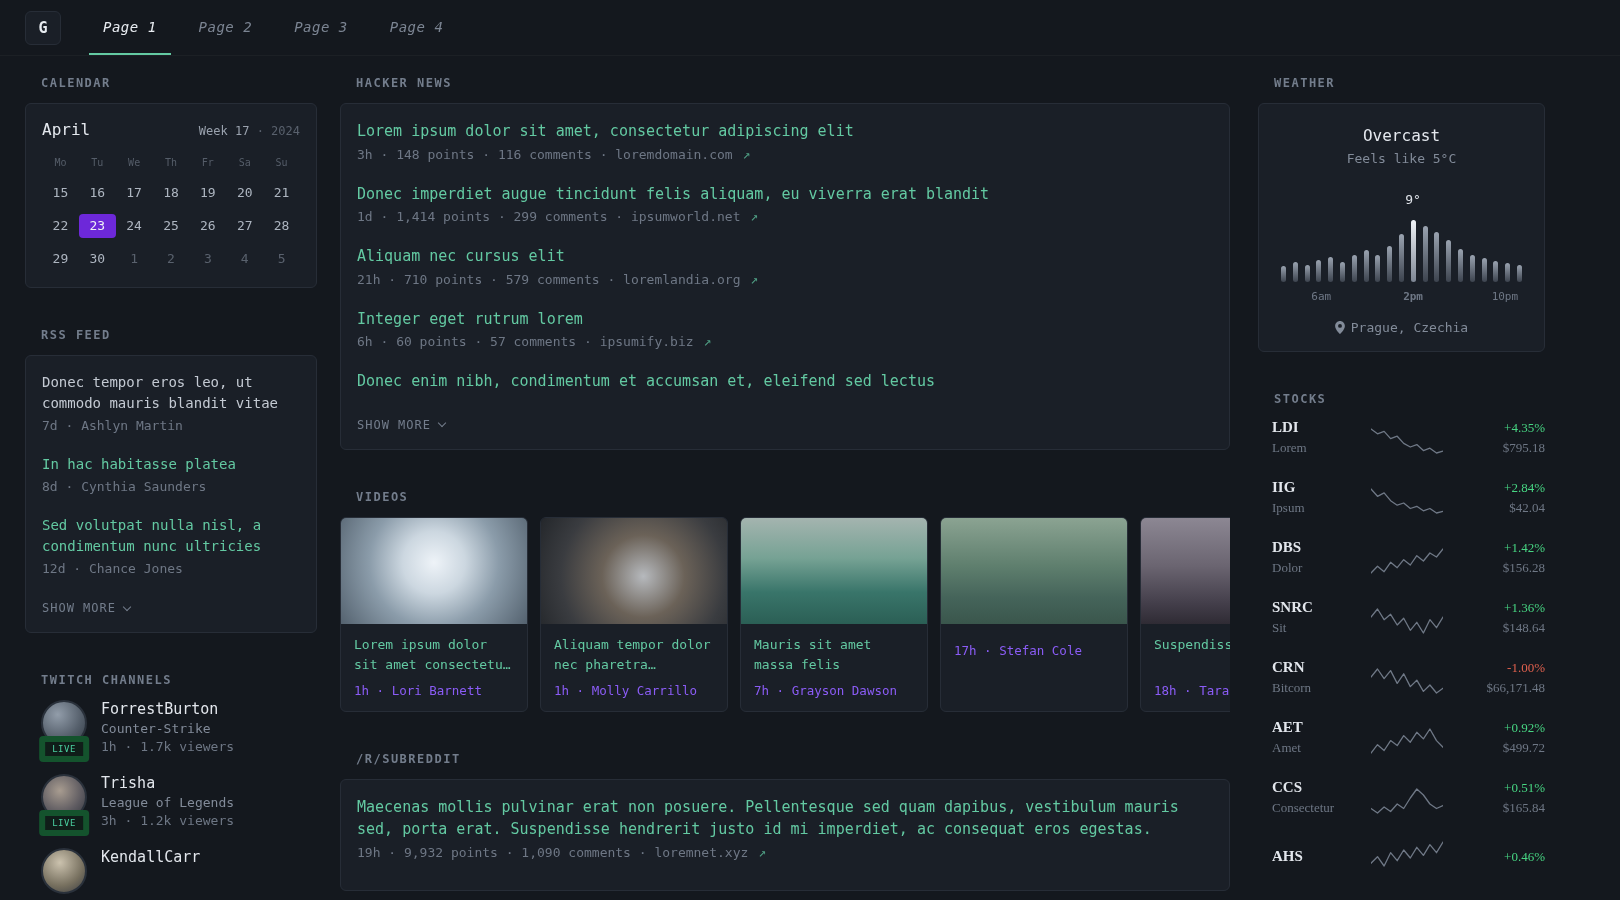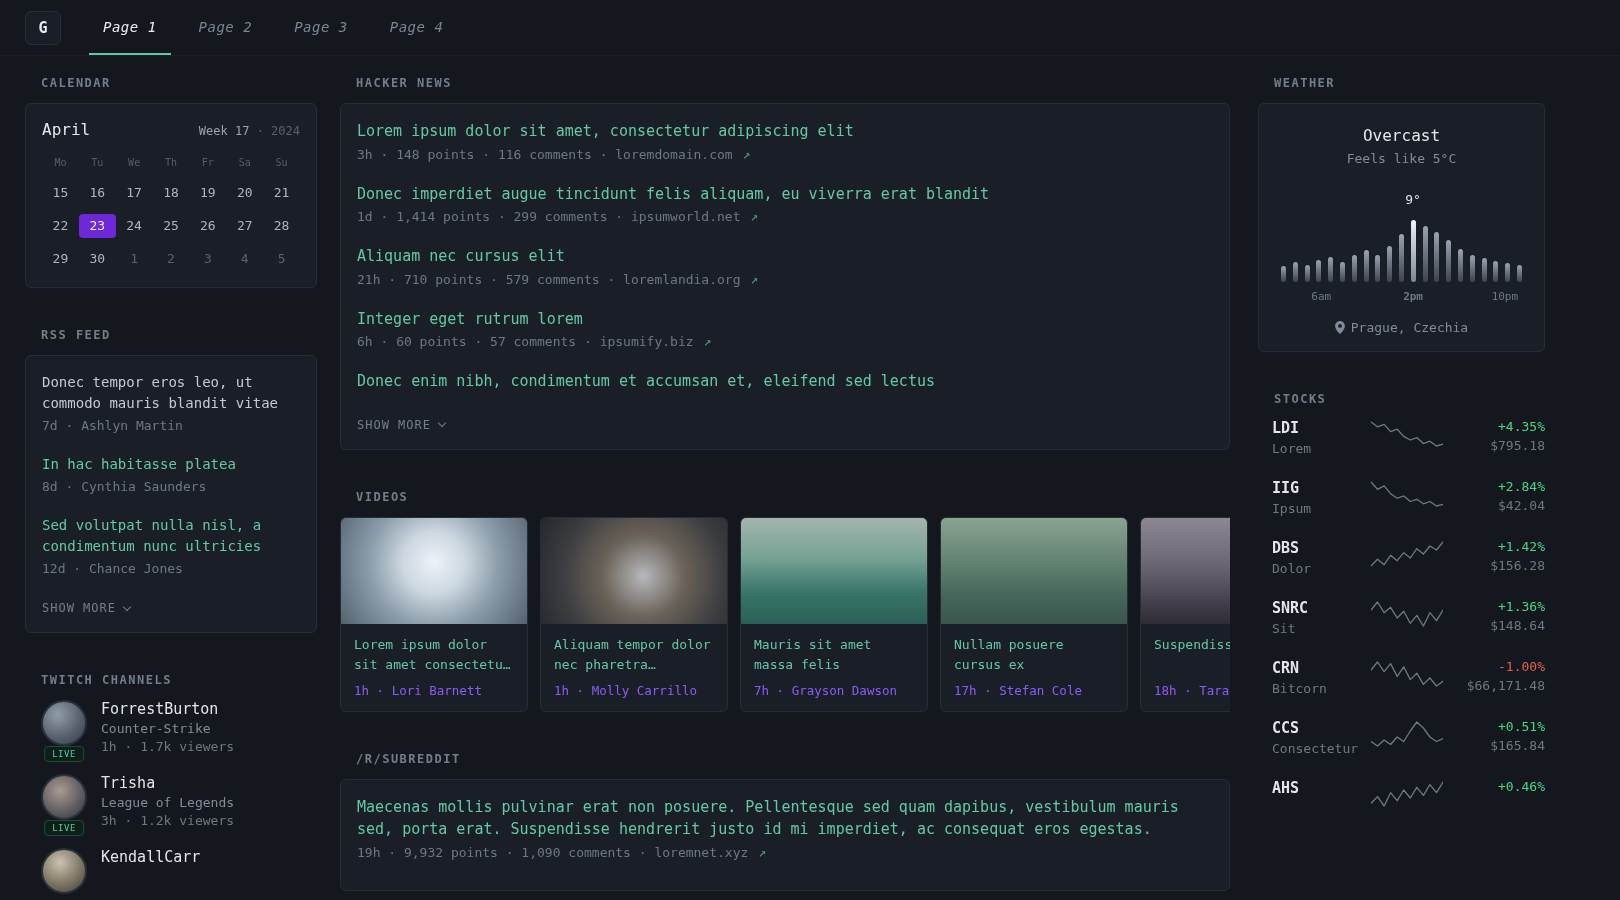--- a/index.html
+++ b/index.html
@@ -57,21 +57,21 @@
     border-bottom:1.5px solid currentColor;transform:rotate(45deg);margin:-3px 0 0 8px;}
   
   .tw-list{padding-left:16px;}
   .tw-row{display:flex;gap:14px;margin-bottom:20px;cursor:pointer;}
   .tw-avatar-wrap{position:relative;width:46px;flex:none;}
   .tw-avatar{width:46px;height:46px;border-radius:50%;border:2px solid #2a313b;
     background:radial-gradient(circle at 35% 30%,#929daa,#545e6a 60%,#333b45);}
   .tw-avatar.v2{background:radial-gradient(circle at 40% 35%,#a89c90,#5d5a60 60%,#32363d);}
   .tw-avatar.v3{background:radial-gradient(circle at 40% 30%,#cbc2ae,#77705f 60%,#3a3c41);}
   .tw-live{position:absolute;left:50%;bottom:-8px;transform:translateX(-50%);
-    font-size:9px;letter-spacing:0.5px;color:#4ad0a0;background:#101d19;border:1px solid #14532d;
+    font-size:9px;letter-spacing:0.5px;color:#4ad0a0;background:#101d19;border:6px solid #14532d;
     border-radius:4px;padding:2px 7px;}
   .tw-name{font-size:15px;color:#e2e6ec;}
   .tw-game{font-size:13px;color:#828b99;margin-top:3px;}
   .tw-meta{font-size:13px;color:#6e7785;margin-top:3px;}
   
   .videos-row{display:flex;gap:12px;overflow:hidden;}
   .video-card{flex:0 0 188px;background:var(--card-bg);border:1px solid var(--card-border);
     border-radius:6px;overflow:hidden;cursor:pointer;}
   .video-thumb{height:106px;width:100%;}
   .video-card:nth-child(1) .video-thumb{background:radial-gradient(circle at 50% 42%,#eef3f8 0%,#ccd7e0 28%,#8b9caa 58%,#54626f 100%);}
@@ -90,21 +90,21 @@
   .w-peak{position:absolute;top:-4px;transform:translateX(-50%);font-size:13px;color:#dfe3e9;}
   .w-bars{position:absolute;bottom:0;left:0;right:0;display:flex;align-items:flex-end;justify-content:space-between;height:64px;}
   .wbar{width:5px;border-radius:3px;background:linear-gradient(180deg,#9aa3b0,#3c434e);}
   .wbar.peak{background:linear-gradient(180deg,#f0f3f7,#7d8694);}
   .w-times{position:relative;height:14px;margin:8px 6px 0;}
   .w-time{position:absolute;transform:translateX(-50%);font-size:11px;color:#6e7785;}
   .w-time.t0{left:16.7%;} .w-time.t1{left:54.8%;font-weight:bold;} .w-time.t2{left:92.9%;}
   .w-loc{margin-top:16px;font-size:13px;color:#828b99;display:flex;align-items:center;justify-content:center;gap:6px;}
   
   .stocks-list{padding-left:14px;}
-  .stock-row{display:flex;align-items:flex-start;margin-bottom:23px;cursor:pointer;}
+  .stock-row{display:flex;align-items:flex-end;margin-bottom:23px;cursor:pointer;font-family:Liberation Serif, serif;}
   .stock-id{width:92px;flex:none;}
   .stock-ticker{font-size:15px;color:#e2e6ec;font-weight:bold;}
   .stock-name{font-size:13px;color:#6e7785;margin-top:4px;}
   .stock-spark{flex:1;display:flex;justify-content:center;}
   .stock-right{width:96px;flex:none;text-align:right;}
   .stock-change{font-size:13px;}
   .stock-change.pos{color:var(--green);}
   .stock-change.neg{color:var(--red);}
   .stock-price{font-size:13px;color:#6e7785;margin-top:4px;}
 </style>
@@ -281,21 +281,20 @@
         <div class="video-card">
           <div class="video-thumb"></div>
           <div class="video-body">
             <div class="video-title">Mauris sit amet massa felis</div>
             <div class="video-meta">7h · Grayson Dawson</div>
           </div>
         </div>
         <div class="video-card">
           <div class="video-thumb"></div>
           <div class="video-body">
-            <div class="video-title">Nullam posuere cursus ex</div>
             <div class="video-meta">17h · Stefan Cole</div>
           </div>
         </div>
         <div class="video-card">
           <div class="video-thumb"></div>
           <div class="video-body">
             <div class="video-title">Suspendisse diam</div>
             <div class="video-meta">18h · Tara</div>
           </div>
         </div>
@@ -438,20 +437,35 @@
               <svg width="72" height="30" viewBox="0 0 72 30">
                 <polyline points="0.0,11.0 6.5,3.0 13.1,12.6 19.6,4.6 26.2,17.4 32.7,7.8 39.3,20.6 45.8,14.2 52.4,25.4 58.9,19.0 65.5,27.0 72.0,22.2" fill="none" stroke="#6f7886" stroke-width="1.3" stroke-linejoin="round" stroke-linecap="round"></polyline>
               </svg>
             </div>
           <div class="stock-right">
             <div class="stock-change neg">-1.00%</div>
             <div class="stock-price">$66,171.48</div>
           </div>
         </div>
 
+        <div class="stock-row">
+          <div class="stock-id">
+            <div class="stock-ticker">AET</div>
+            <div class="stock-name">Amet</div>
+          </div>
+          <div class="stock-spark">
+              <svg width="72" height="30" viewBox="0 0 72 30">
+                <polyline points="0.0,27.0 6.5,18.7 13.1,24.5 19.6,14.6 26.2,19.6 32.7,9.6 39.3,16.2 45.8,6.3 52.4,12.9 58.9,3.0 65.5,14.6 72.0,21.2" fill="none" stroke="#6f7886" stroke-width="1.3" stroke-linejoin="round" stroke-linecap="round"></polyline>
+              </svg>
+            </div>
+          <div class="stock-right">
+            <div class="stock-change pos">+0.92%</div>
+            <div class="stock-price">$499.72</div>
+          </div>
+        </div>
 
         <div class="stock-row">
           <div class="stock-id">
             <div class="stock-ticker">CCS</div>
             <div class="stock-name">Consectetur</div>
           </div>
           <div class="stock-spark">
               <svg width="72" height="30" viewBox="0 0 72 30">
                 <polyline points="0.0,22.5 6.5,27.0 13.1,21.0 19.6,25.5 26.2,18.0 32.7,22.5 39.3,12.0 45.8,3.0 52.4,9.0 58.9,18.0 65.5,22.5 72.0,19.5" fill="none" stroke="#6f7886" stroke-width="1.3" stroke-linejoin="round" stroke-linecap="round"></polyline>
               </svg>

